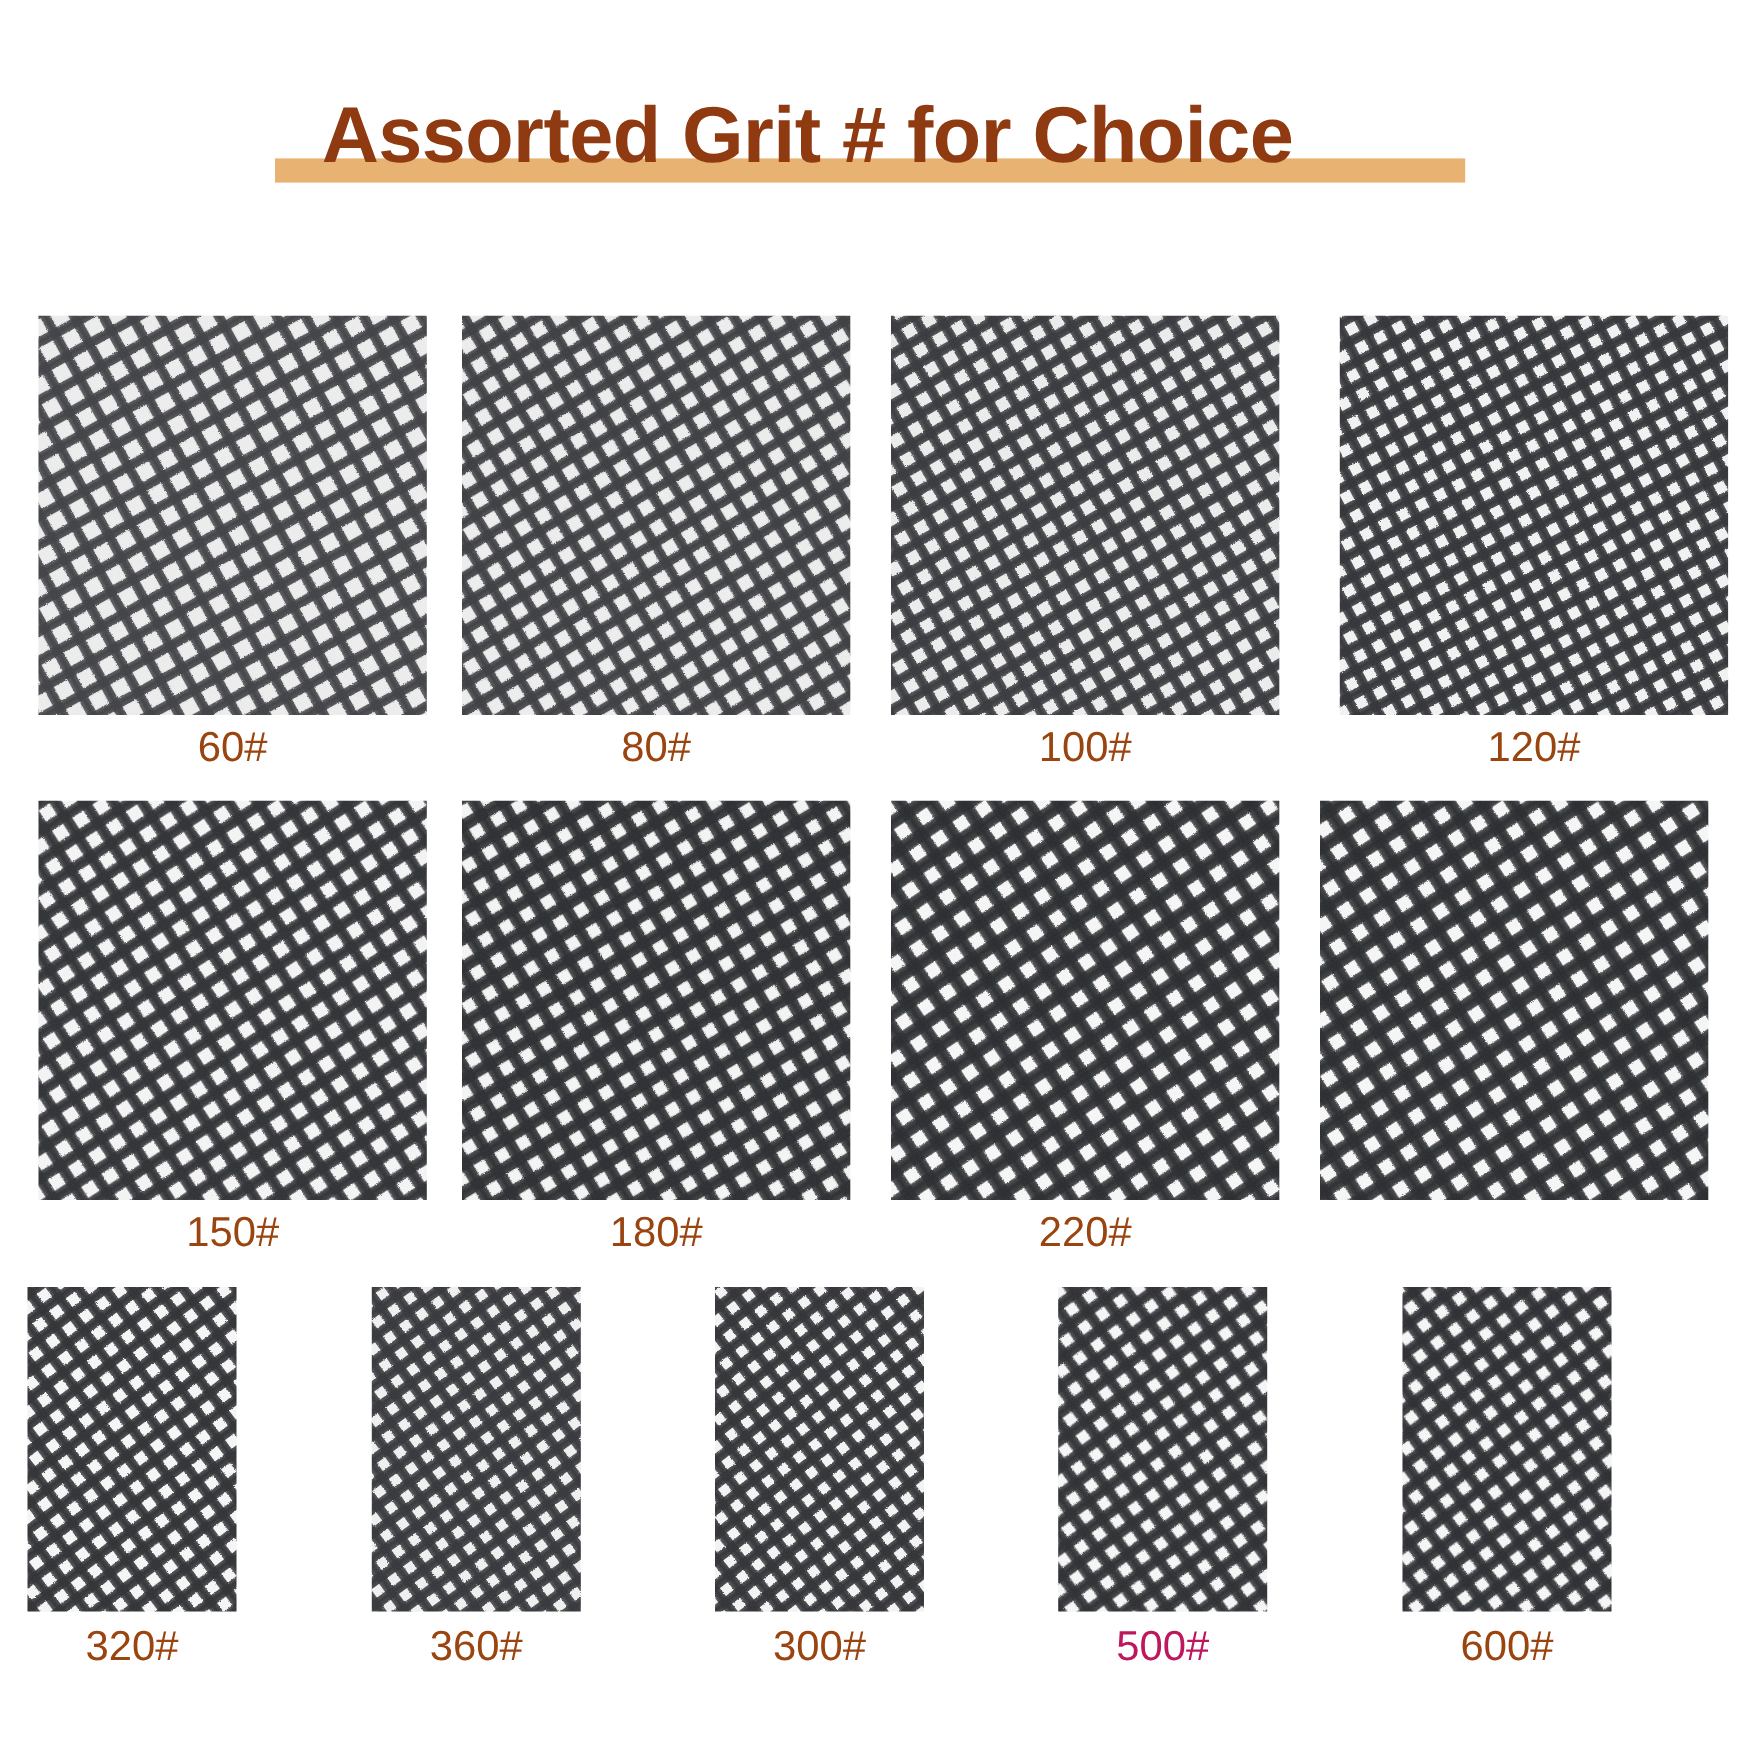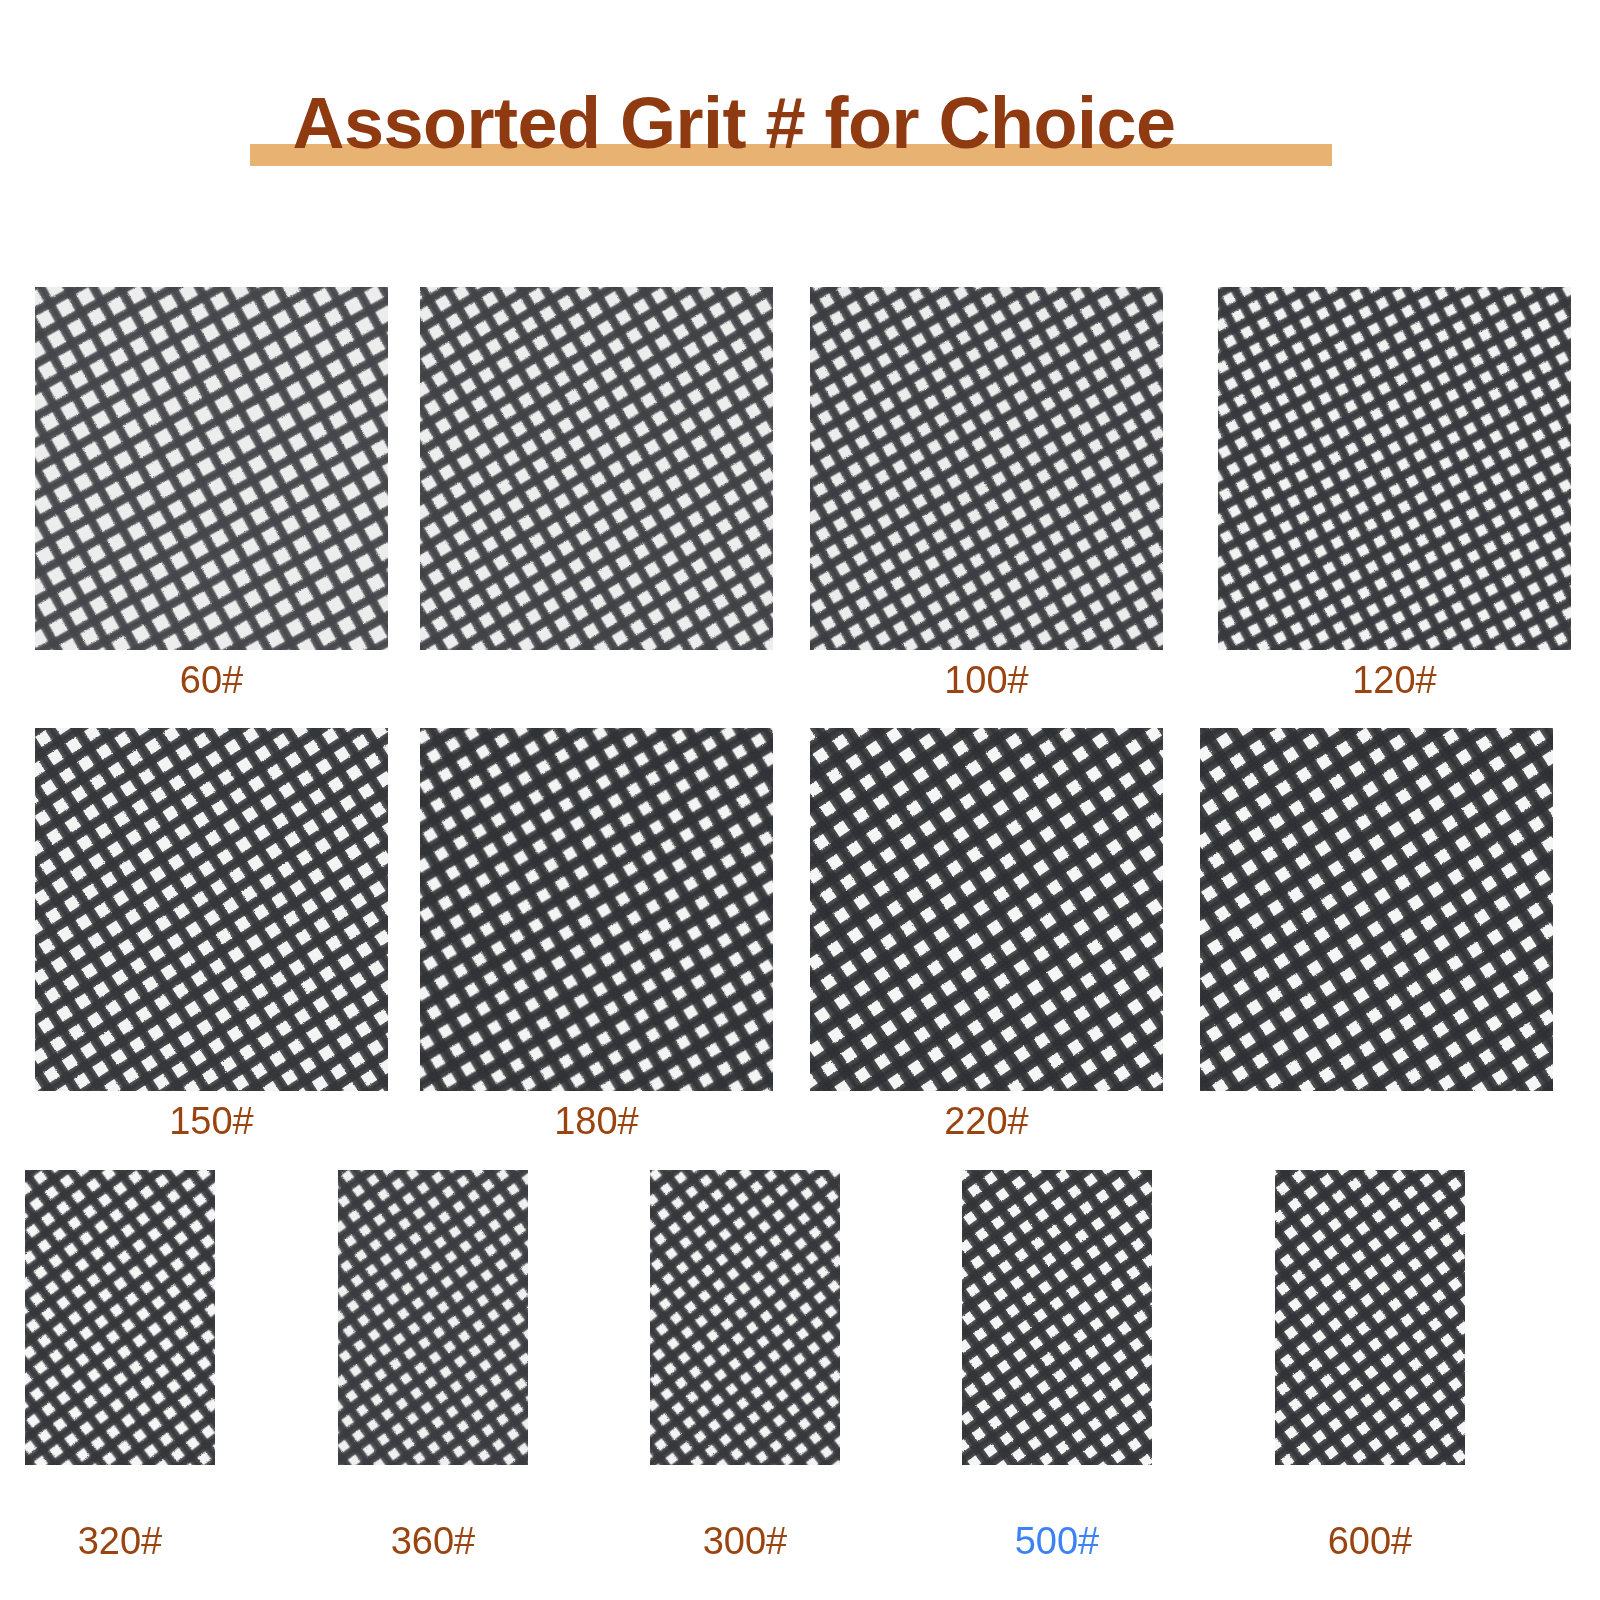--- a/index.html
+++ b/index.html
@@ -75,21 +75,21 @@
     font-family: "Liberation Sans", sans-serif;
     font-size: 38px;
     color: #9a4410;
     white-space: nowrap;
   }
 
   
   #row-1 .swatch-cell, #row-2 .swatch-cell { width: 353px; height: 450px; }
   #row-1 .swatch-label, #row-2 .swatch-label { top: 372px; }
   #row-3 .swatch-cell { width: 190px; height: 295px; }
-  #row-3 .swatch-label { top: 306px; margin-top: 44px; }
+  #row-3 .swatch-label { top: 306px; }
 </style>
 </head>
 <body style="background: rgb(255, 255, 255);">
 
 <div id="title-block">
   <div id="title-highlight" style="background: rgb(232, 178, 115);"></div>
   <div id="page-title" style="color: rgb(143, 58, 16);">Assorted Grit # for Choice</div>
 </div>
 
 <div id="row-1" class="swatch-row">
@@ -174,20 +174,21 @@
               <rect x="16.5" y="-2" width="9" height="25" fill="url(#vm4)"></rect>
     </pattern>
   </defs>
 
   <rect width="353" height="363" fill="#efefef"></rect>
   <g filter="url(#roughm4)">
     <rect x="-6" y="-6" width="365" height="375" fill="url(#pm4)"></rect>
   </g>
   <rect width="353" height="363" filter="url(#grainm4)" opacity="0.55"></rect>
 </svg></div>
+      <div class="swatch-label" style="color: rgb(154, 68, 16);">80#</div>
     </div>
     <div class="swatch-cell" style="left: 810px;">
       <div class="swatch-img">
 <svg xmlns="http://www.w3.org/2000/svg" width="353" height="363" viewBox="0 0 353 363" preserveAspectRatio="none" shape-rendering="auto">
   <defs>
     <linearGradient id="gm5" x1="0" y1="0" x2="0" y2="1">
       <stop offset="0" stop-color="#36383c" stop-opacity="0.82"></stop>
       <stop offset="0.45" stop-color="#36383c"></stop>
       <stop offset="1" stop-color="#36383c" stop-opacity="0.88"></stop>
     </linearGradient>
@@ -626,21 +627,21 @@
               <rect x="15" y="-2" width="10" height="24" fill="url(#vm14)"></rect>
     </pattern>
   </defs>
 
   <rect width="190" height="295" fill="#f8f8f8"></rect>
   <g filter="url(#roughm14)">
     <rect x="-6" y="-6" width="202" height="307" fill="url(#pm14)"></rect>
   </g>
   <rect width="190" height="295" filter="url(#grainm14)" opacity="0.55"></rect>
 </svg></div>
-      <div class="swatch-label" style="color: #3b82f6;">500#</div>
+      <div class="swatch-label" style="color: #be185d;">500#</div>
     </div>
     <div class="swatch-cell" style="left: 1275px;">
       <div class="swatch-img">
 <svg xmlns="http://www.w3.org/2000/svg" width="190" height="295" viewBox="0 0 190 295" preserveAspectRatio="none" shape-rendering="auto">
   <defs>
     <linearGradient id="gm15" x1="0" y1="0" x2="0" y2="1">
       <stop offset="0" stop-color="#2c2e32" stop-opacity="0.82"></stop>
       <stop offset="0.45" stop-color="#2c2e32"></stop>
       <stop offset="1" stop-color="#2c2e32" stop-opacity="0.88"></stop>
     </linearGradient>

